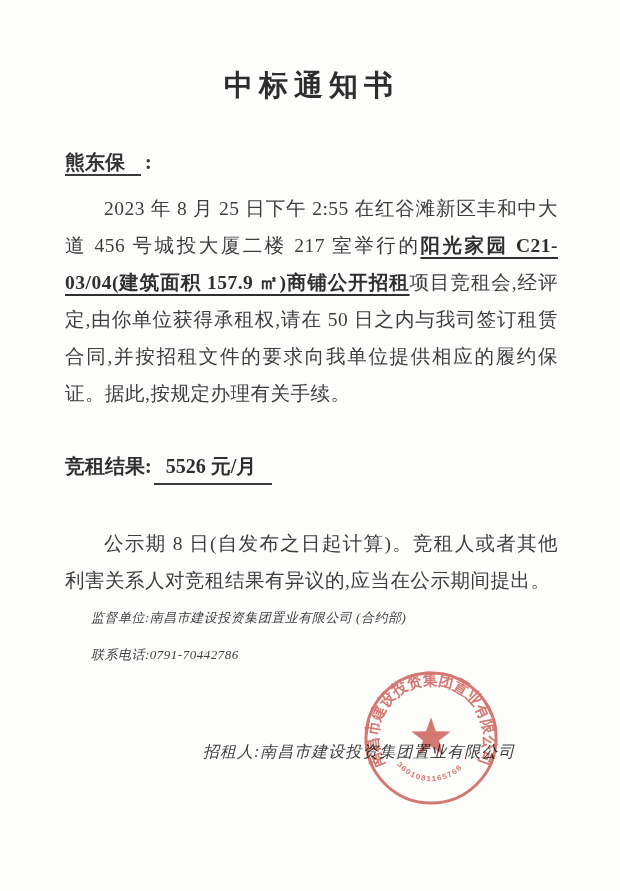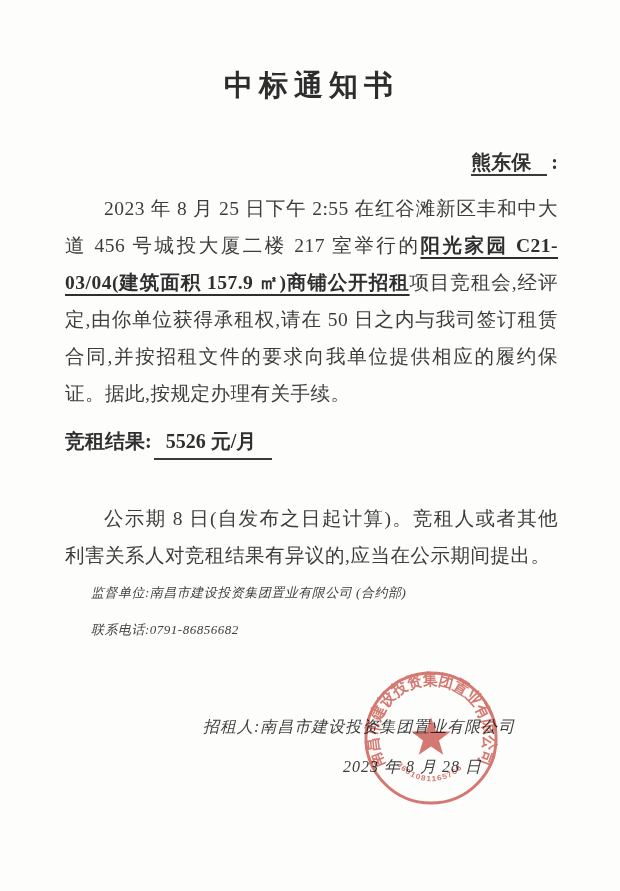--- a/index.html
+++ b/index.html
@@ -30,21 +30,20 @@
     text-align: center;
     letter-spacing: 6px;
     color: #2d2d2d;
   }
   .salutation {
     margin-top: 42px;
     font-size: 20px;
     font-weight: bold;
     color: #333333;
     line-height: 28px;
-    text-align: right;
   }
   .salutation-name {
     border-bottom: 2px solid #3a3a3a;
     padding-right: 16px;
     padding-bottom: 1px;
   }
   .salutation-colon {
     margin-left: 4px;
     font-weight: bold;
   }
@@ -61,21 +60,21 @@
     margin-top: 14px;
   }
   .hl {
     font-weight: bold;
     color: #2f2f2f;
     text-decoration: underline;
     text-decoration-thickness: 2px;
     text-underline-offset: 5px;
   }
   .result {
-    margin-top: 14px;
+    margin-top: 39px;
     font-size: 20px;
     font-weight: bold;
     color: #2f2f2f;
     line-height: 30px;
   }
   .result-value {
     display: inline-block;
     border-bottom: 2px solid #3a3a3a;
     padding: 0 16px 2px 12px;
     margin-left: 2px;
@@ -141,28 +140,27 @@
 
     <p class="para para1"><span>2023 年 8 月 25 日下午 2:55 在红谷滩新区丰和中大道 456 号城投大厦二楼 217 室举行的</span><span class="hl">阳光家园 C21-03/04(建筑面积 157.9 ㎡)商铺公开招租</span><span>项目竞租会,经评定,由你单位获得承租权,请在 50 日之内与我司签订租赁合同,并按招租文件的要求向我单位提供相应的履约保证。据此,按规定办理有关手续。</span></p>
 
     <div class="result">
       <span class="result-label">竞租结果:</span><span class="result-value">5526 元/月</span>
     </div>
 
     <div class="block2">
       <p class="para">公示期 8 日(自发布之日起计算)。竞租人或者其他利害关系人对竞租结果有异议的,应当在公示期间提出。</p>
       <div class="line">监督单位:南昌市建设投资集团置业有限公司 (合约部)</div>
-      <div class="line">联系电话:0791-86856682</div>
+      <div class="line">联系电话:0791-70442786</div>
     </div>
 
     <div class="sig">
       <div class="sig-lessor">
         <span>招租人:</span><span>南昌市建设投资集团置业有限公司</span>
       </div>
-      <div class="sig-date">2023 年 8 月 28 日</div>
     </div>
 
   </div>
 
   <svg class="seal" viewBox="0 0 140 140" xmlns="http://www.w3.org/2000/svg">
     <defs>
       <path id="sealTopArc" d="M 23.2,97 A 54,54 0 1 1 116.8,97" fill="none"></path>
       <path id="sealBottomArc" d="M 34,95.2 A 44,44 0 0 0 106,95.2" fill="none"></path>
     </defs>
     <circle cx="70" cy="70" r="66" fill="none" stroke-width="3" stroke="#c9544a"></circle>

